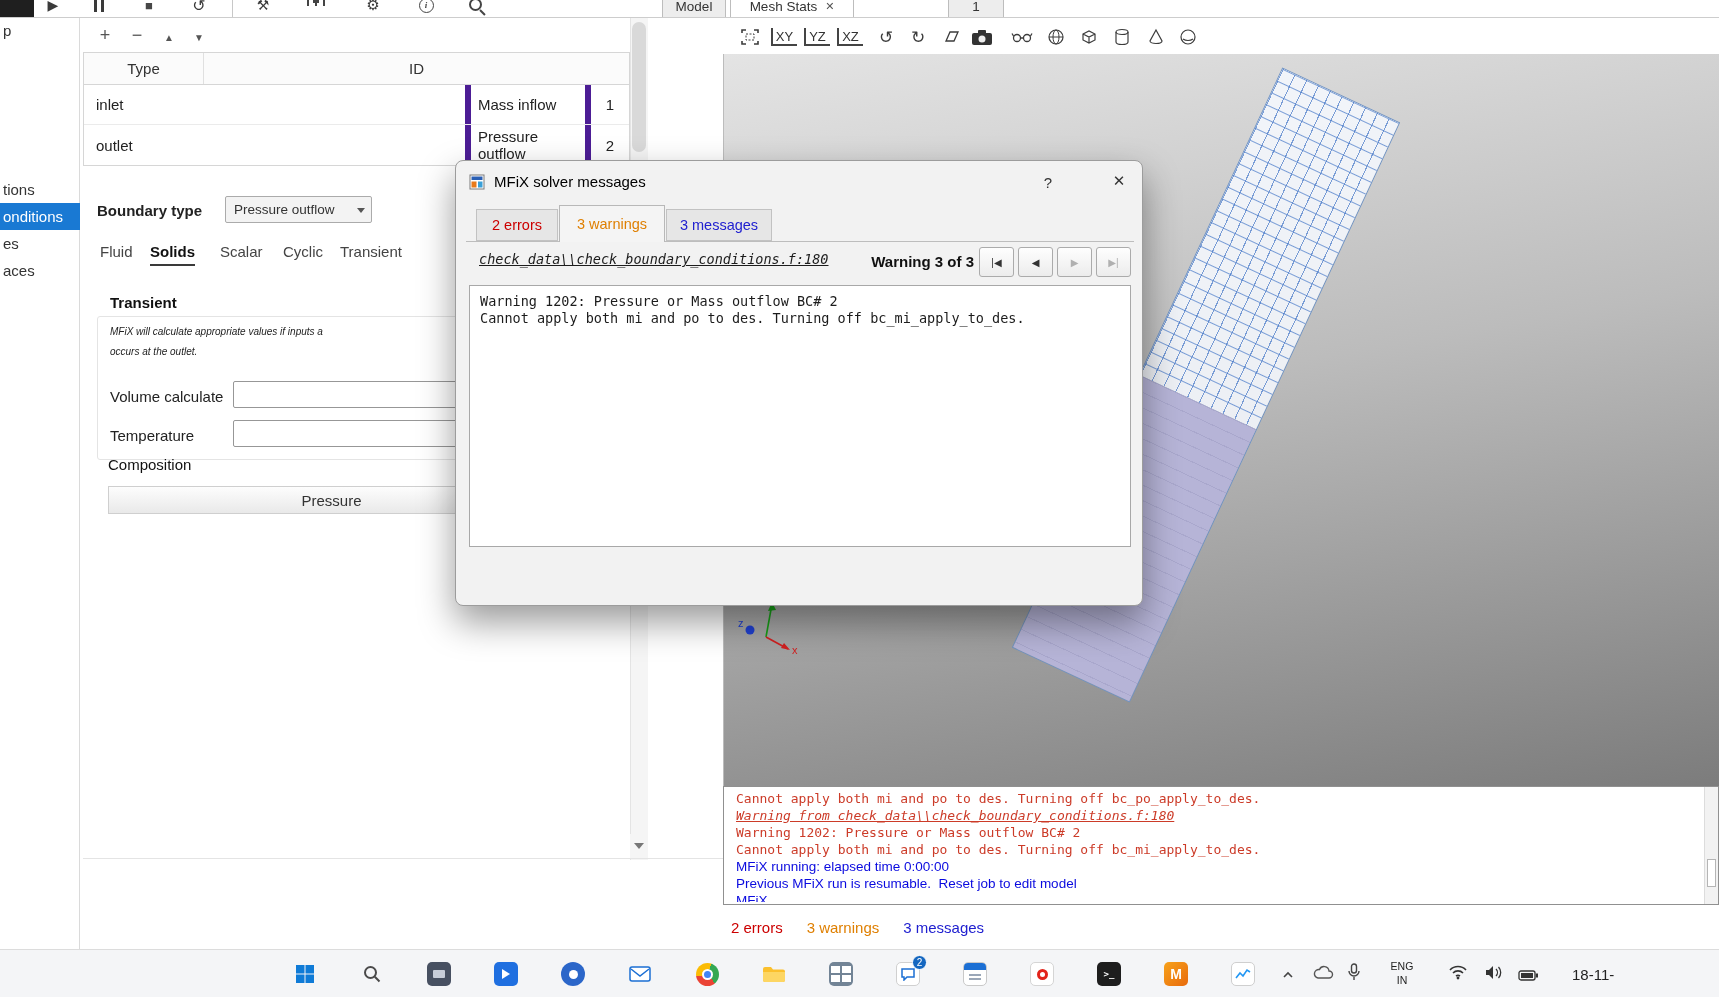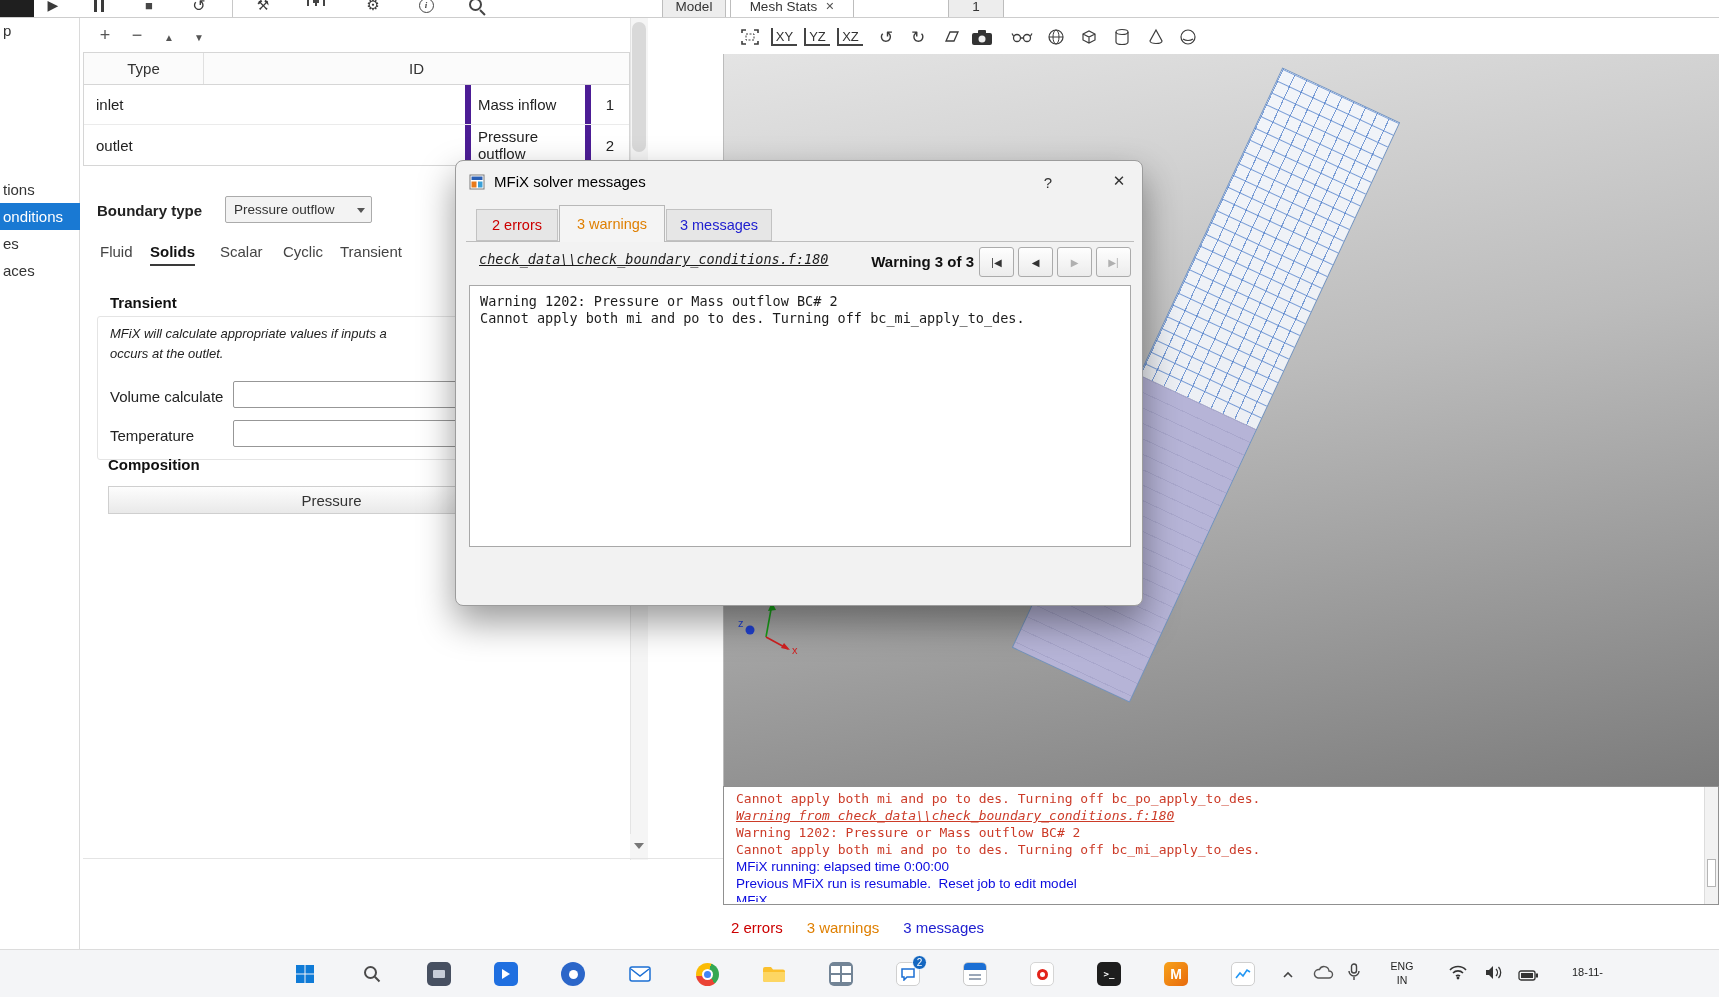--- a/index.html
+++ b/index.html
@@ -43,21 +43,21 @@
   .bc-row{display:flex;height:40px;border-bottom:1px solid #ebebeb;cursor:pointer;background:#fff}
   .bc-row:last-child{border-bottom:none}
   .bc-cell{display:flex;align-items:center;border-right:6px solid #4c1d95;color:#222}
   .bc-cell:last-child{border-right:none;justify-content:center}
   .combo{position:absolute;left:225px;top:196px;width:147px;height:27px;background:#f3f3f3;border:1px solid #ababab;
     border-radius:2px;display:flex;align-items:center;padding-left:8px;font-size:13.5px;color:#333;cursor:pointer}
   .combo .arr{position:absolute;right:6px;top:11px;width:0;height:0;border-left:4px solid transparent;border-right:4px solid transparent;border-top:5px solid #555}
   .subtab{position:absolute;top:243px;color:#444;cursor:pointer}
   .subtab.sel{font-weight:bold;color:#111;border-bottom:2px solid #3a3a3a;padding-bottom:4px}
   .gbox{position:absolute;left:97px;top:316px;width:521px;height:144px;border:1px solid #e4e4e4;border-radius:3px}
-  .note{position:absolute;font-style:italic;font-size:13px;color:#222}
+  .note{position:absolute;font-style:italic;font-size:10px;color:#222}
   .flabel{position:absolute;color:#222}
   .finput{position:absolute;width:322px;height:27px;background:#fff;border:1px solid #979797;border-radius:2px;padding:0 6px;font-size:14px}
   .species-bar{position:absolute;left:108px;top:486px;width:447px;height:28px;border:1px solid #cfcfcf;
     background:linear-gradient(#fdfdfd,#e9e9e9);display:flex;align-items:center;justify-content:center;color:#333}
   .sb-track{position:absolute;left:630px;top:18px;width:18px;height:842px;background:#f5f5f5;border-left:1px solid #e4e4e4}
   .sb-thumb{position:absolute;left:632px;top:22px;width:14px;height:130px;background:#d9d9d9;border-radius:7px;cursor:pointer}
   .sb-btn{position:absolute;left:630px;top:834px;width:18px;height:24px;display:flex;align-items:center;justify-content:center;background:#f5f5f5;cursor:pointer}
   .tri-down{width:0;height:0;border-left:5px solid transparent;border-right:5px solid transparent;border-top:6px solid #777}
   .hairline{position:absolute;left:83px;top:858px;width:640px;height:1px;background:#e4e4e4}
 
@@ -110,21 +110,21 @@
   .taskbar{position:absolute;left:0;top:949px;width:1719px;height:48px;background:#f4f5f7;border-top:1px solid #dcdcdc;z-index:6}
   .tbi{position:absolute;top:11px;width:26px;height:26px;display:flex;align-items:center;justify-content:center;border-radius:4px;cursor:pointer}
   .tile{width:24px;height:24px;border-radius:5px;display:flex;align-items:center;justify-content:center}
   .ic-chrome{width:23px;height:23px;border-radius:50%;position:relative;
     background:conic-gradient(from 140deg,#ea4335 0 120deg,#fbbc05 0 240deg,#34a853 0 360deg)}
   .ic-chrome::after{content:"";position:absolute;inset:6px;background:#fff;border-radius:50%}
   .ic-chrome::before{content:"";position:absolute;inset:8px;background:#4285f4;border-radius:50%;z-index:1}
   .badge{position:absolute;right:-6px;top:-6px;min-width:15px;height:15px;border-radius:8px;background:#1567c0;color:#fff;
     font-size:10px;display:flex;align-items:center;justify-content:center;padding:0 3px;border:1px solid #fff}
   .tray-lang{position:absolute;left:1384px;top:9px;width:36px;text-align:center;font-size:10.5px;color:#222;line-height:14px;cursor:pointer}
-  .tray-date{position:absolute;left:1572px;top:16px;font-size:11px;color:#222;cursor:pointer}
+  .tray-date{position:absolute;left:1572px;top:16px;font-size:15px;color:#222;cursor:pointer}
   .trayic{position:absolute;top:15px;cursor:pointer}
 </style>
 </head>
 <body>
 
 <div class="screen">
 
   <div class="topbar">
     <div class="darkblock"></div>
     <div class="ticon" style="left:40px;font-size:14px">▶</div>
@@ -214,21 +214,21 @@
   <div class="abs" style="left:110px;top:294px;font-weight:bold;color:#111">Transient</div>
   <div class="gbox"></div>
   <div class="note" style="left:110px;top:326px">MFiX will calculate appropriate values if inputs a</div>
   <div class="note" style="left:110px;top:346px">occurs at the outlet.</div>
 
   <div class="flabel" style="left:110px;top:388px">Volume calculate</div>
   <input class="finput" style="left: 233px; top: 381px;" value="">
   <div class="flabel" style="left:110px;top:427px">Temperature</div>
   <input class="finput" style="left: 233px; top: 420px;" value="">
 
-  <div class="abs" style="left:108px;top:456px;font-weight:bold;color:#111">Composition</div>
+  <div class="abs" style="left:108px;top:456px;font-weight:normal;color:#111">Composition</div>
   <div class="species-bar">
     <span>Pressure</span>
   </div>
 
   <div class="sb-track"></div>
   <div class="sb-thumb"></div>
   <div class="sb-btn">
       <span class="tri-down"></span>
     </div>
   <div class="hairline"></div>

